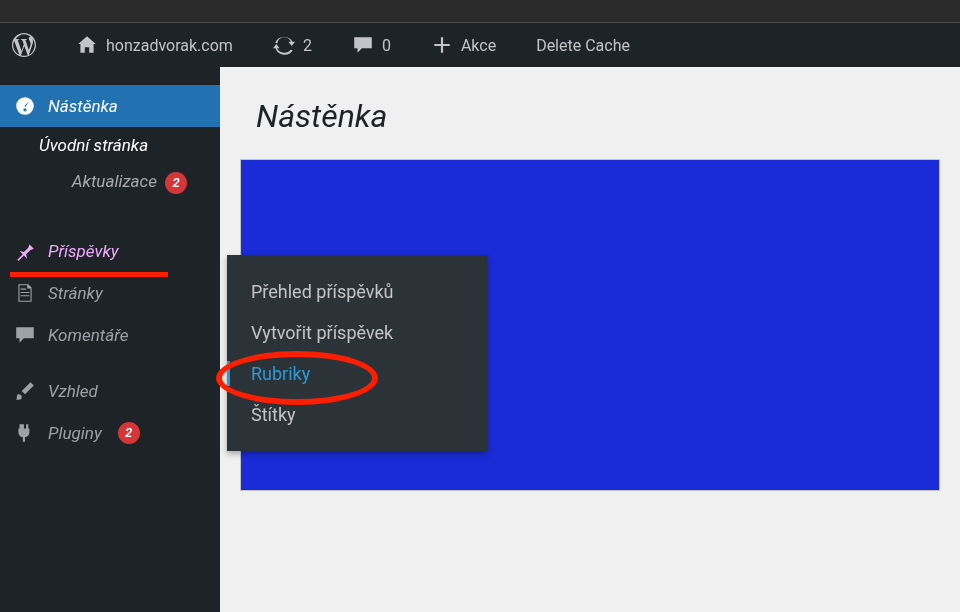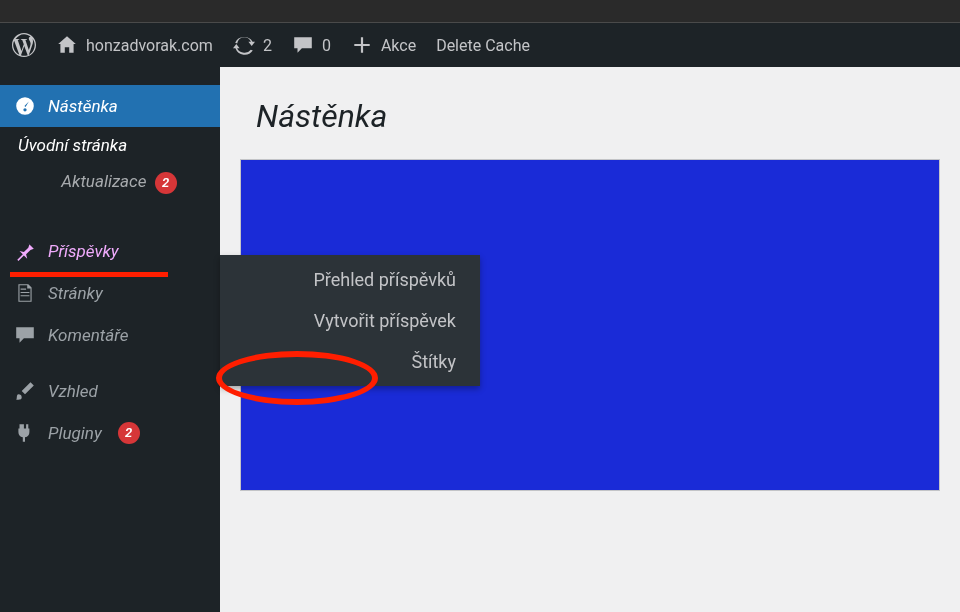--- a/index.html
+++ b/index.html
@@ -1,39 +1,39 @@
 <!DOCTYPE html>
 <html><head>
 <meta charset="utf-8">
 <style>
 * { margin: 0; padding: 0; box-sizing: border-box; }
 html, body { width: 960px; height: 612px; overflow: hidden; font-family: -apple-system, BlinkMacSystemFont, "Segoe UI", Roboto, sans-serif; background: #333; }
 .browser-chrome { height: 23px; background: #2a2a2a; border-bottom: 1px solid #4a4a4a; }
-.admin-bar { height: 44px; background: #1d2327; display: flex; padding: 0 12px; gap: 20px; color: #c3c4c7; font-size: 16px; }
+.admin-bar { height: 44px; background: #1d2327; display: flex; padding: 0 12px; gap: 40px; color: #c3c4c7; font-size: 16px; }
 .admin-bar .item { display: flex; align-items: center; gap: 8px; cursor: pointer; }
 .admin-bar svg { width: 22px; height: 22px; fill: #c3c4c7; }
 .wp-logo svg { width: 24px; height: 24px; }
 .layout { display: flex; height: calc(612px - 23px - 44px); font-style: italic; }
 .sidebar { width: 220px; background: #1d2327; color: #c3c4c7; padding-top: 18px; font-size: 17px; }
 .menu-item { display: flex; align-items: center; gap: 12px; padding: 10px 14px; cursor: pointer; position: relative; }
 .menu-item.current { background: #2271b1; color: #fff; }
 .menu-item.current::after { content: ""; position: absolute; right: -8px; top: 50%; transform: translateY(-50%); border-left: 8px solid #2271b1; border-top: 8px solid transparent; border-bottom: 8px solid transparent; }
 .menu-item.hover-active { color: #f0abfc; }
 .menu-item svg { width: 22px; height: 22px; fill: currentColor; flex-shrink: 0; }
 .menu-item.dimmed svg, .menu-item.dimmed { color: #9ca2a7; }
-.submenu-block { padding-left: 14px; padding-bottom: 14px; }
+.submenu-block { padding-left: 14px; padding-bottom: 14px; margin-left: 21px; }
 .submenu-block .sub { padding: 8px 0 8px 4px; color: #fff; font-size: 17px; cursor: pointer; }
 .submenu-block .sub.muted { color: #a7aaad; text-align: center; }
 .badge { display: inline-flex; align-items: center; justify-content: center; width: 22px; height: 22px; border-radius: 50%; background: #d63638; color: #fff; font-size: 13px; font-weight: 600; margin-left: 4px; }
 .sep { height: 14px; }
 .redline { position: absolute; left: 10px; width: 158px; height: 5px; background: #ff1e00; }
 .content { flex: 1; background: #f0f0f1; position: relative; }
 .page-title { font-size: 32px; font-weight: 400; color: #1d2327; padding: 30px 0 24px 36px; }
 .blue-panel { margin: 0 20px 0 20px; height: 332px; background: #1a2bd7; border: 1px solid #c3c4c7; }
-.flyout { position: absolute; left: 220px; top: 255px; width: 260px; background: #2c3338; padding: 4px 0; color: #c3c4c7; font-size: 18px; box-shadow: 0 3px 6px rgba(0,0,0,0.3); text-align: right; }
+.flyout { position: absolute; left: 227px; top: 255px; width: 260px; background: #2c3338; padding: 16px 0; color: #c3c4c7; font-size: 18px; box-shadow: 0 3px 6px rgba(0,0,0,0.3); }
 .flyout .fitem { padding: 10px 24px; cursor: pointer; position: relative; }
 .flyout .fitem.active { color: #2c99d8; }
 .flyout .fitem.active::before { content: ""; position: absolute; left: 0; top: 8px; bottom: 8px; width: 3px; background: #2c99d8; }
 .red-oval { position: absolute; border: 6px solid #ff1e00; border-radius: 50%; width: 162px; height: 54px; pointer-events: none; }
 </style>
 </head>
 <body>
 
 <div class="browser-chrome"></div>
 
@@ -130,16 +130,17 @@
 
   <div class="content">
     <div class="page-title">Nástěnka</div>
     <div class="blue-panel"></div>
   </div>
 </div>
 
 <div class="flyout">
   <div class="fitem">Přehled příspěvků</div>
   <div class="fitem">Vytvořit příspěvek</div>
+  <div class="fitem active">Rubriky</div>
   <div class="fitem">Štítky</div>
 </div>
 
 <div class="red-oval" style="left:216px; top:351px;"></div>
 
 </body></html>

